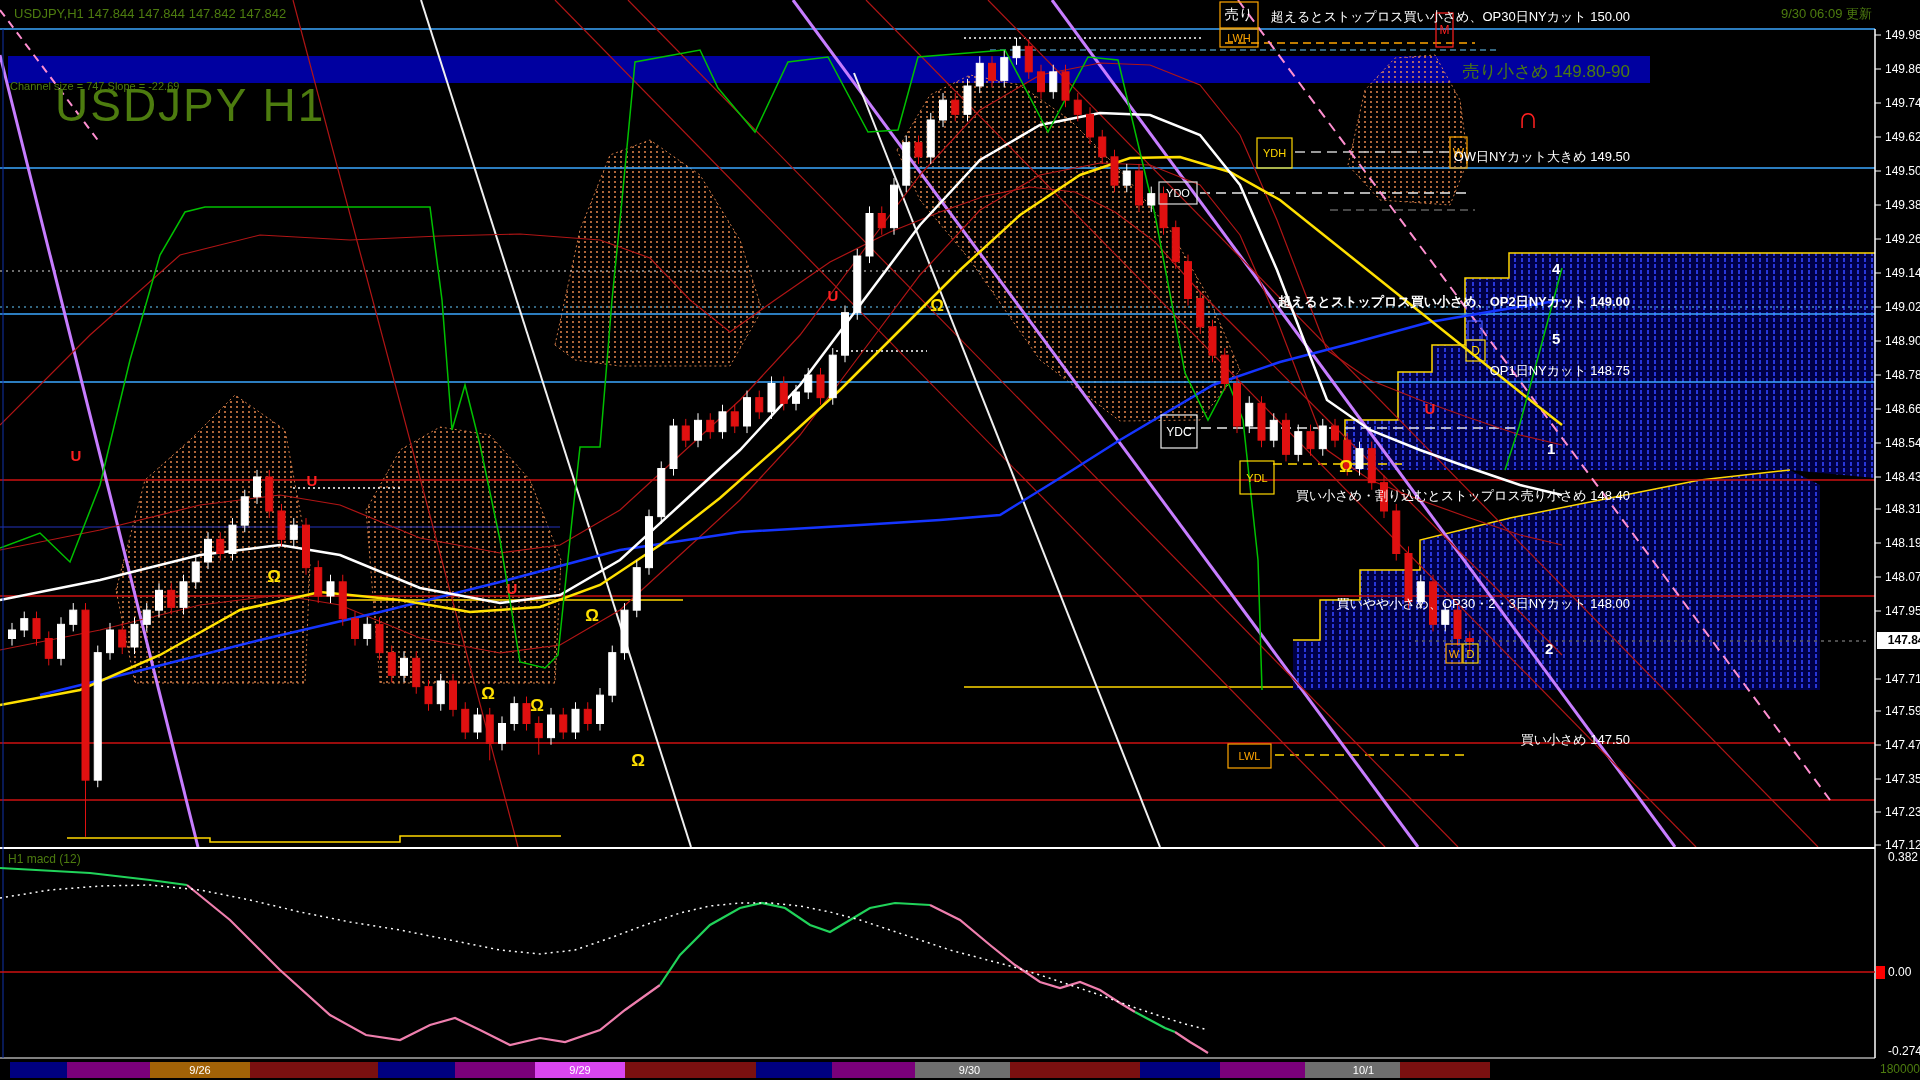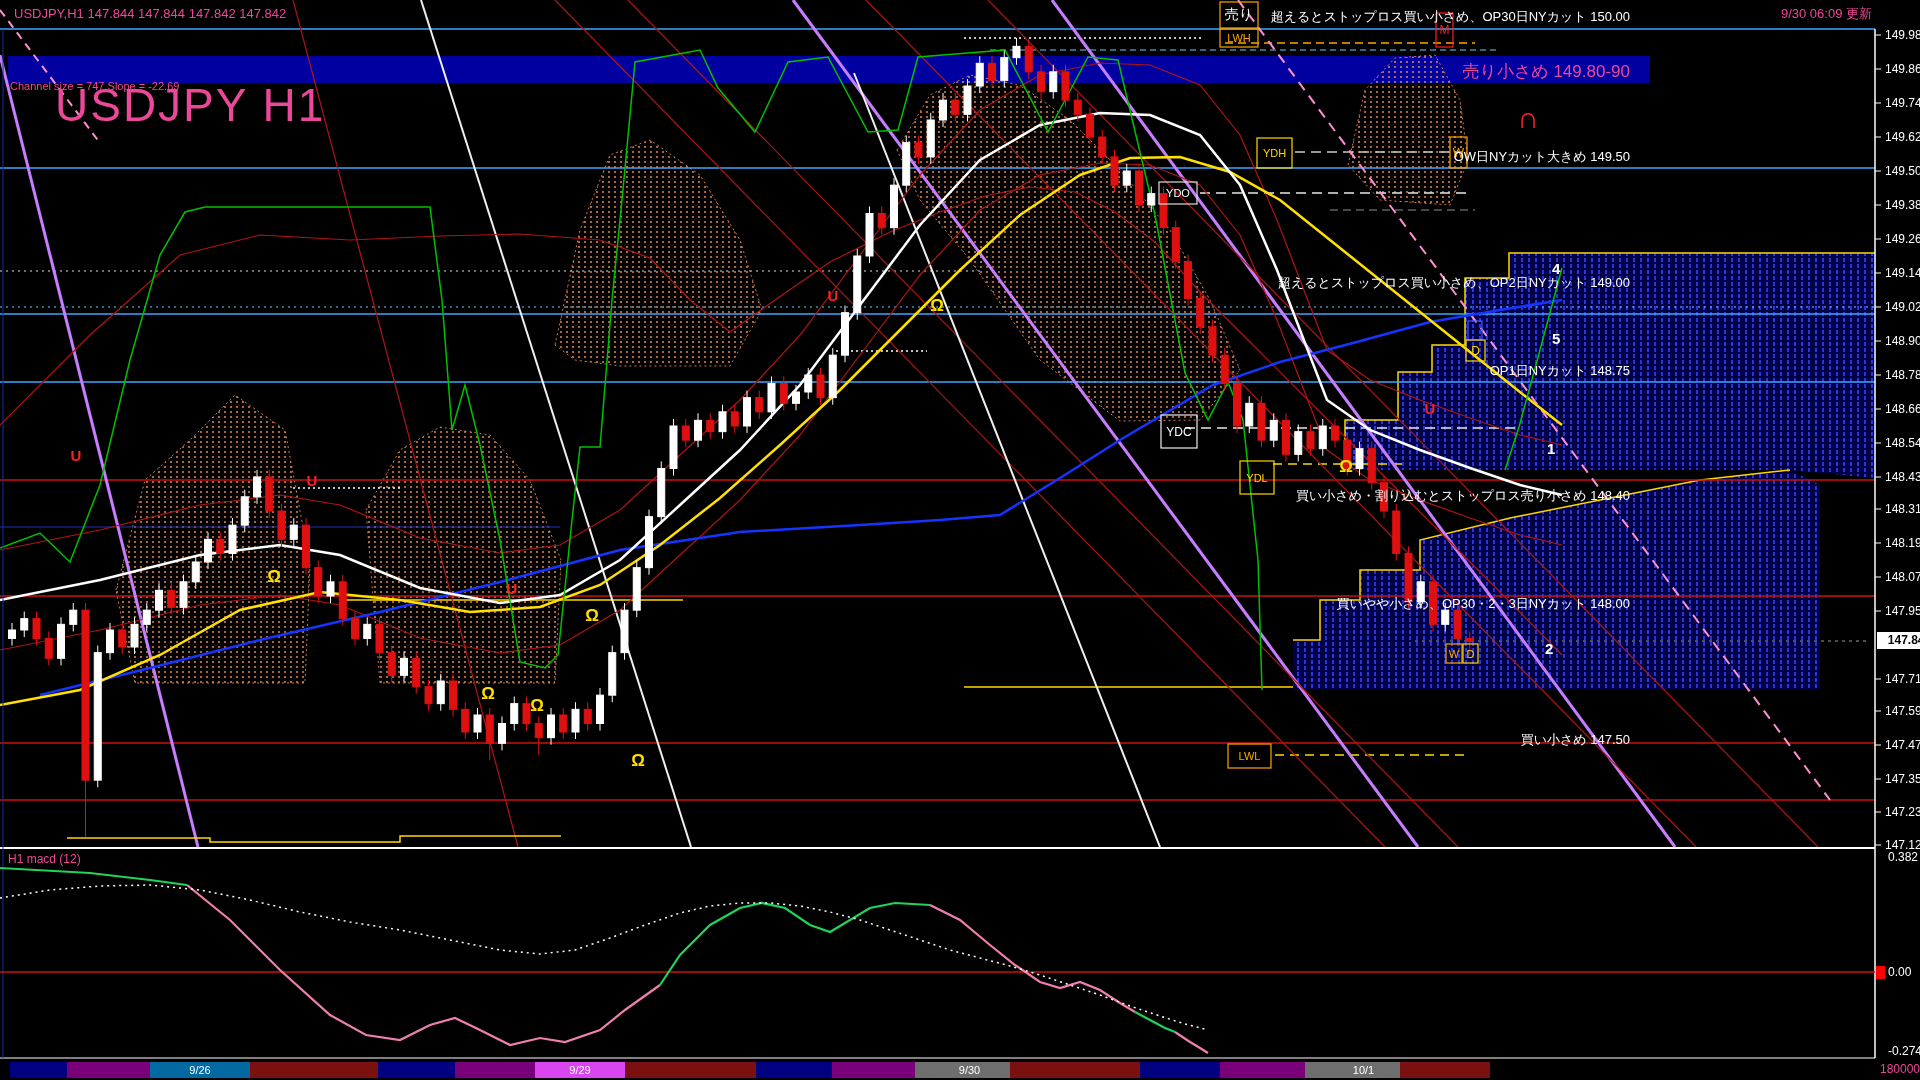--- a/index.html
+++ b/index.html
@@ -1,19 +1,19 @@
 <!DOCTYPE html>
 <html><head>
 <meta charset="utf-8">
 <style>
   html,body{margin:0;padding:0;background:#000;}
   #stage{position:relative;width:1920px;height:1080px;background:#000;overflow:hidden;
          font-family:"Liberation Sans","DejaVu Sans",sans-serif;}
   #chart-svg{position:absolute;left:0;top:0;}
-  .ovl{position:absolute;color:#ec4899;white-space:nowrap;}
+  .ovl{position:absolute;color:#4d7c0f;white-space:nowrap;}
   #title-bar{left:14px;top:6px;font-size:13px;}
   #update-time{right:48px;top:5px;font-size:13px;}
   #channel-info{left:10px;top:80px;font-size:11px;}
   #big-label{left:55px;top:78px;font-size:46px;letter-spacing:2px;}
   #banner-text{right:290px;top:60px;font-size:17px;}
   #macd-label{left:8px;top:852px;font-size:12px;}
   #price-tag{left:1877px;top:632px;width:65px;height:17px;background:#fff;color:#000;
              font-size:12px;font-weight:bold;text-align:center;line-height:17px;}
   #macd-on{left:905px;top:1062px;width:62px;height:16px;background:#8a8a8a;color:#00d000;
            font-size:11px;text-align:center;line-height:16px;border:1px solid #aaa;box-sizing:border-box;}
@@ -450,30 +450,30 @@
   <div class="ovl" id="channel-info">Channel size = 747 Slope = -22.69</div>
   <div class="ovl" id="big-label">USDJPY H1</div>
   <div class="ovl" id="banner-text" style="position:absolute;">売り小さめ 149.80-90</div>
   <div class="ovl" id="macd-label">H1  macd (12)</div>
   <div class="ovl" id="price-tag" style="position:absolute;">147.842</div>
   <div class="ovl" id="macd-on" style="position:absolute;">macd ON</div>
   <div class="ovl" id="volume-label">180000</div>
   <div id="annotations">
       <div class="ann" style="top: 8px;">超えるとストップロス買い小さめ、OP30日NYカット 150.00</div>
       <div class="ann" style="top: 148px;">OW日NYカット大きめ 149.50</div>
-      <div class="ann" style="top: 274px;">超えるとストップロス買い小さめ、OP2日NYカット 149.00</div>
+      <div class="ann" style="top: 293px; font-weight: bold;">超えるとストップロス買い小さめ、OP2日NYカット 149.00</div>
       <div class="ann" style="top: 362px;">OP1日NYカット 148.75</div>
       <div class="ann" style="top: 487px;">買い小さめ・割り込むとストップロス売り小さめ 148.40</div>
       <div class="ann" style="top: 595px;">買いやや小さめ、OP30・2・3日NYカット 148.00</div>
       <div class="ann" style="top: 731px;">買い小さめ 147.50</div>
     </div>
   <div id="datebar">
       <div class="seg" style="left: 10px; width: 57px; background: rgb(0, 0, 128);"></div>
       <div class="seg" style="left: 67px; width: 83px; background: rgb(122, 0, 122);"></div>
-      <div class="seg" style="left: 150px; width: 100px; background: #0369a1;">
+      <div class="seg" style="left: 150px; width: 100px; background: #a16207;">
         <span>9/26</span>
       </div>
       <div class="seg" style="left: 250px; width: 128px; background: rgb(122, 16, 16);"></div>
       <div class="seg" style="left: 378px; width: 77px; background: rgb(0, 0, 128);"></div>
       <div class="seg" style="left: 455px; width: 80px; background: rgb(122, 0, 122);"></div>
       <div class="seg" style="left: 535px; width: 90px; background: #d946ef;">
         <span>9/29</span>
       </div>
       <div class="seg" style="left: 625px; width: 131px; background: rgb(122, 16, 16);"></div>
       <div class="seg" style="left: 756px; width: 76px; background: rgb(0, 0, 128);"></div>

